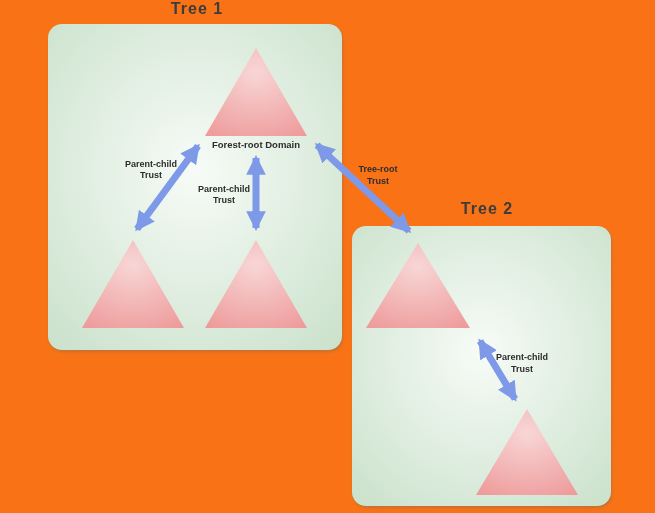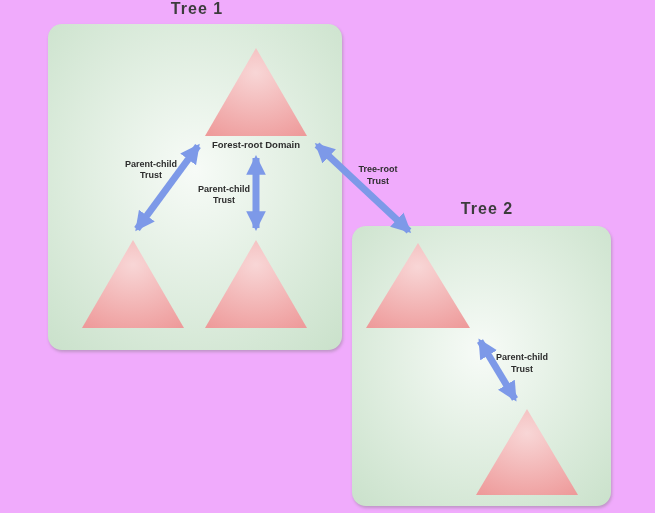--- a/index.html
+++ b/index.html
@@ -1,20 +1,20 @@
 <!DOCTYPE html>
 <html><head>
 <meta charset="utf-8">
 <style>
   html,body { margin:0; padding:0; background:#ffffff; }
   .canvas {
     position: relative;
     width: 655px;
     height: 513px;
-    background: #f0abfc;
+    background: #f97316;
     font-family: "Liberation Sans", sans-serif;
     overflow: hidden;
   }
   svg { display:block; }
   .box { filter: drop-shadow(1px 2px 1.5px rgba(100,110,100,0.35)); }
   .tri { stroke: none; }
   .title {
     font-size: 16px;
     font-weight: bold;
     letter-spacing: 1px;

